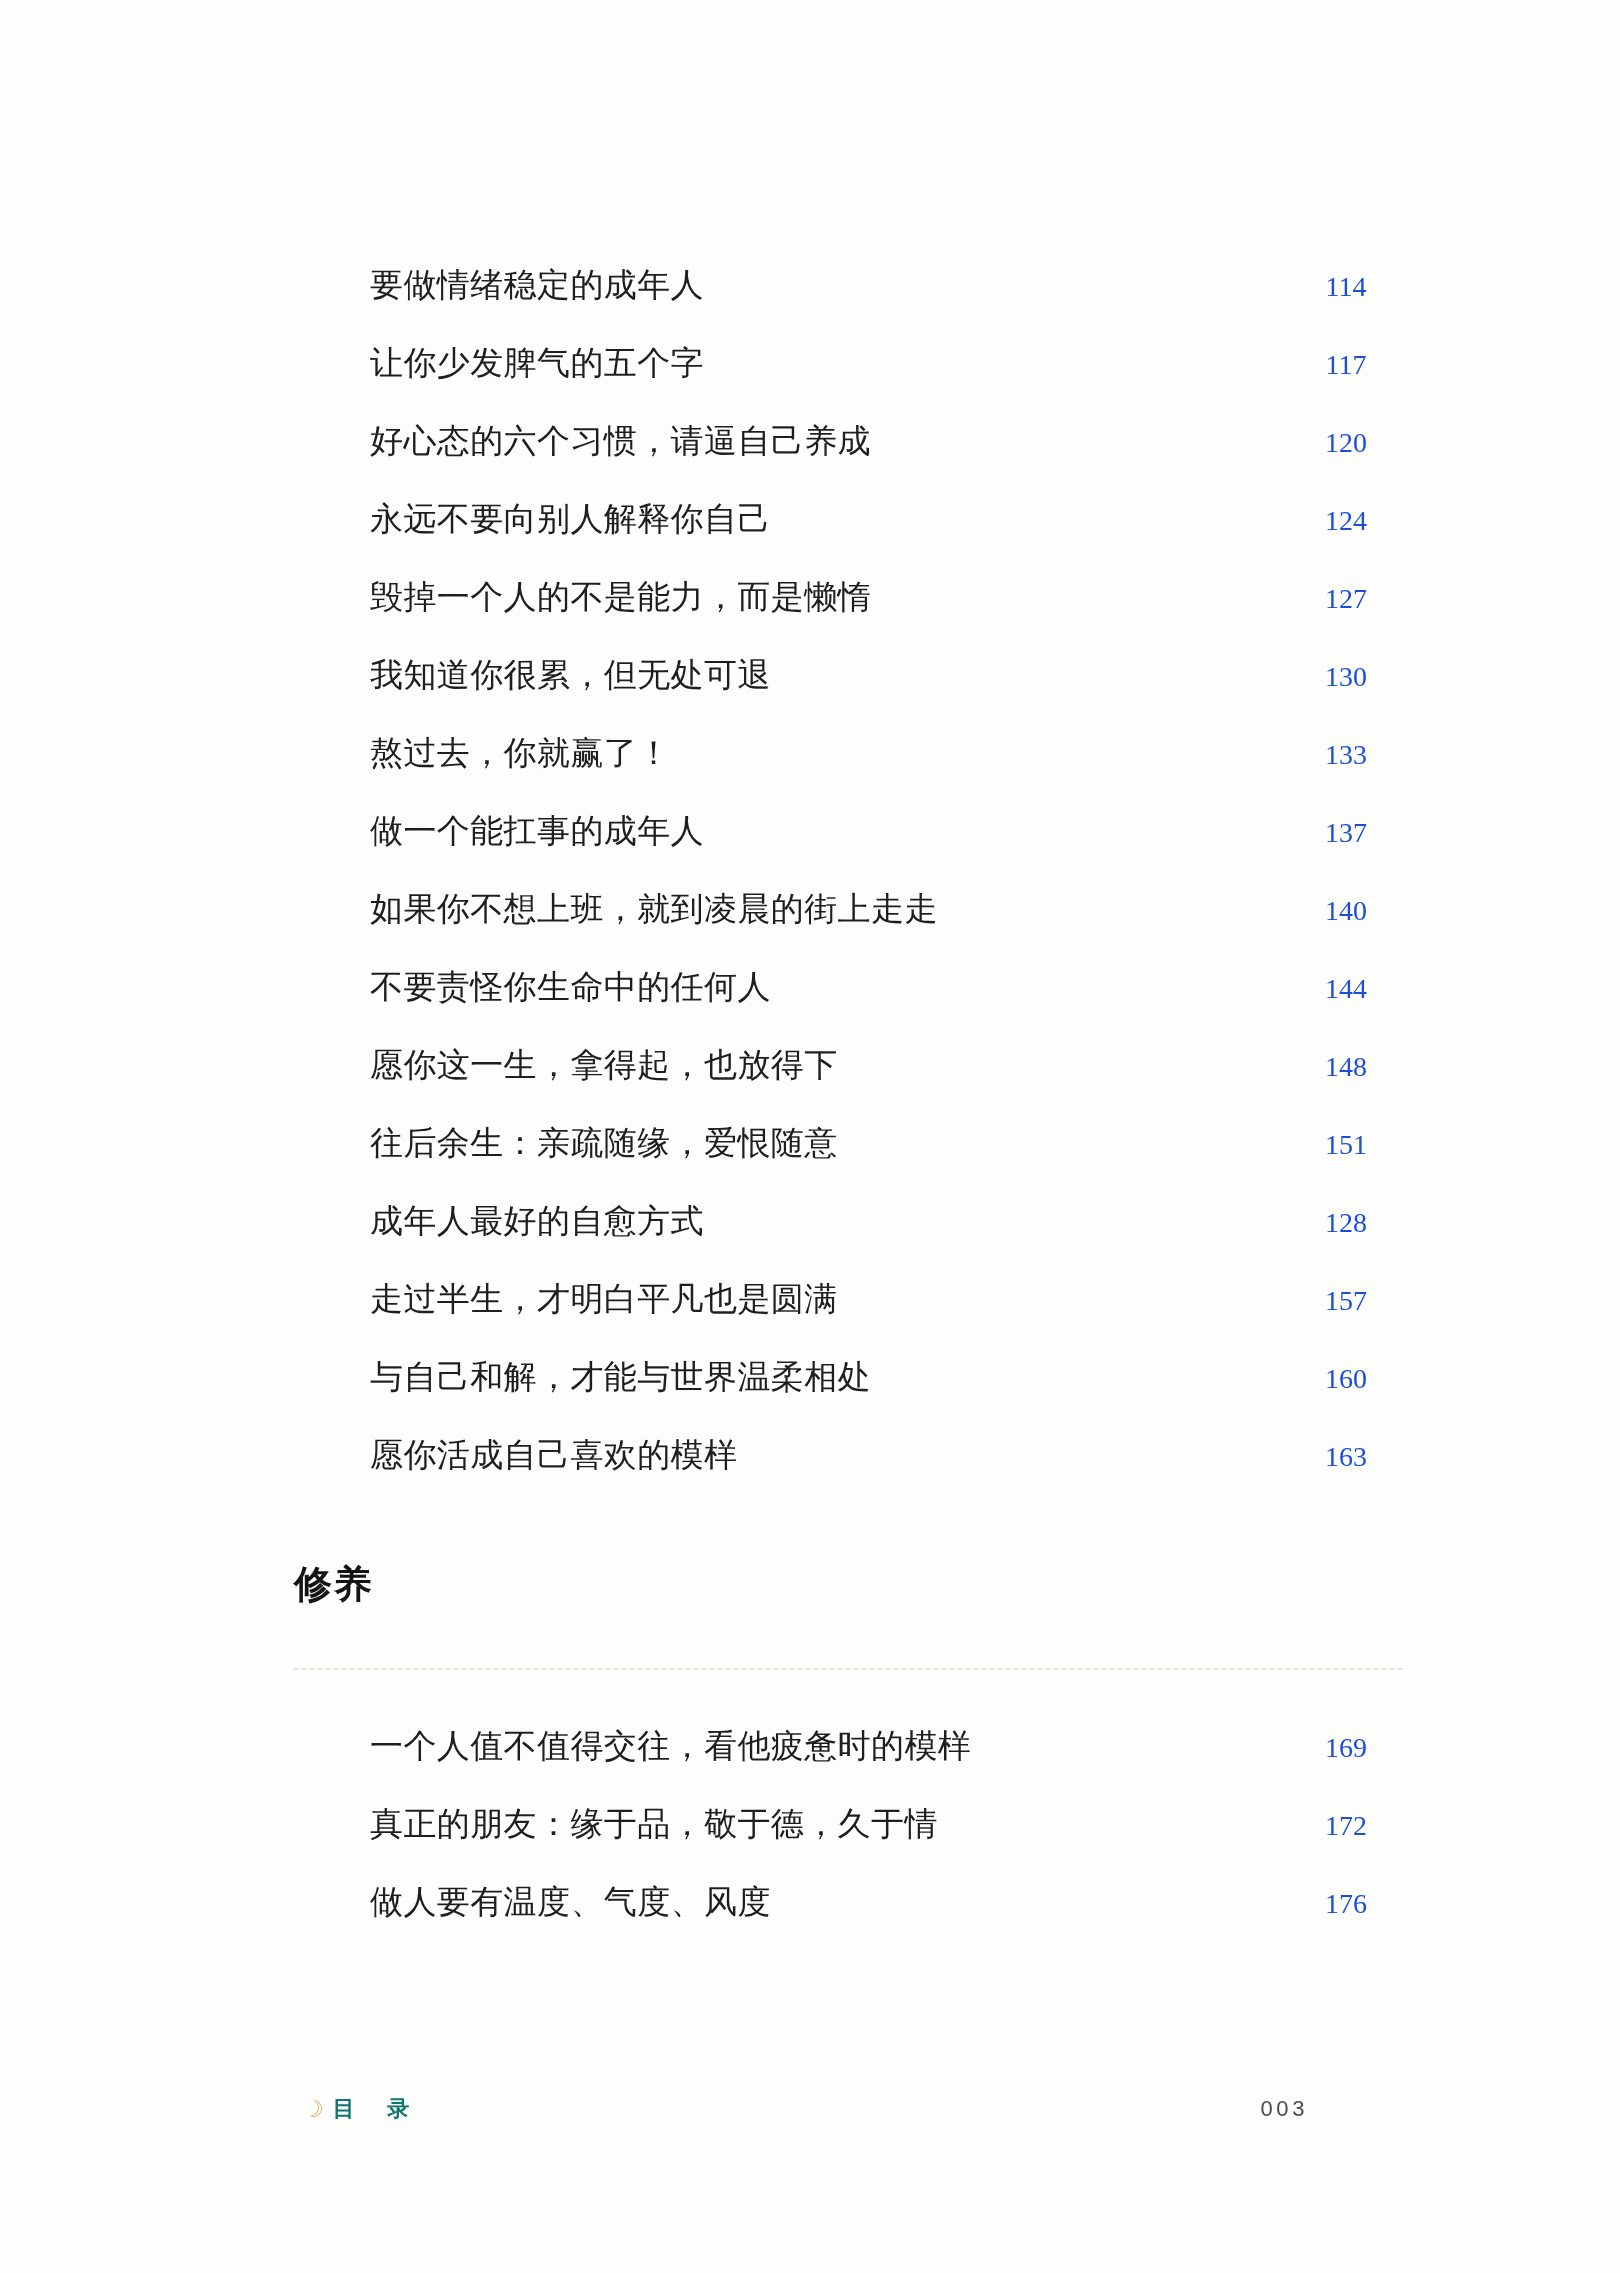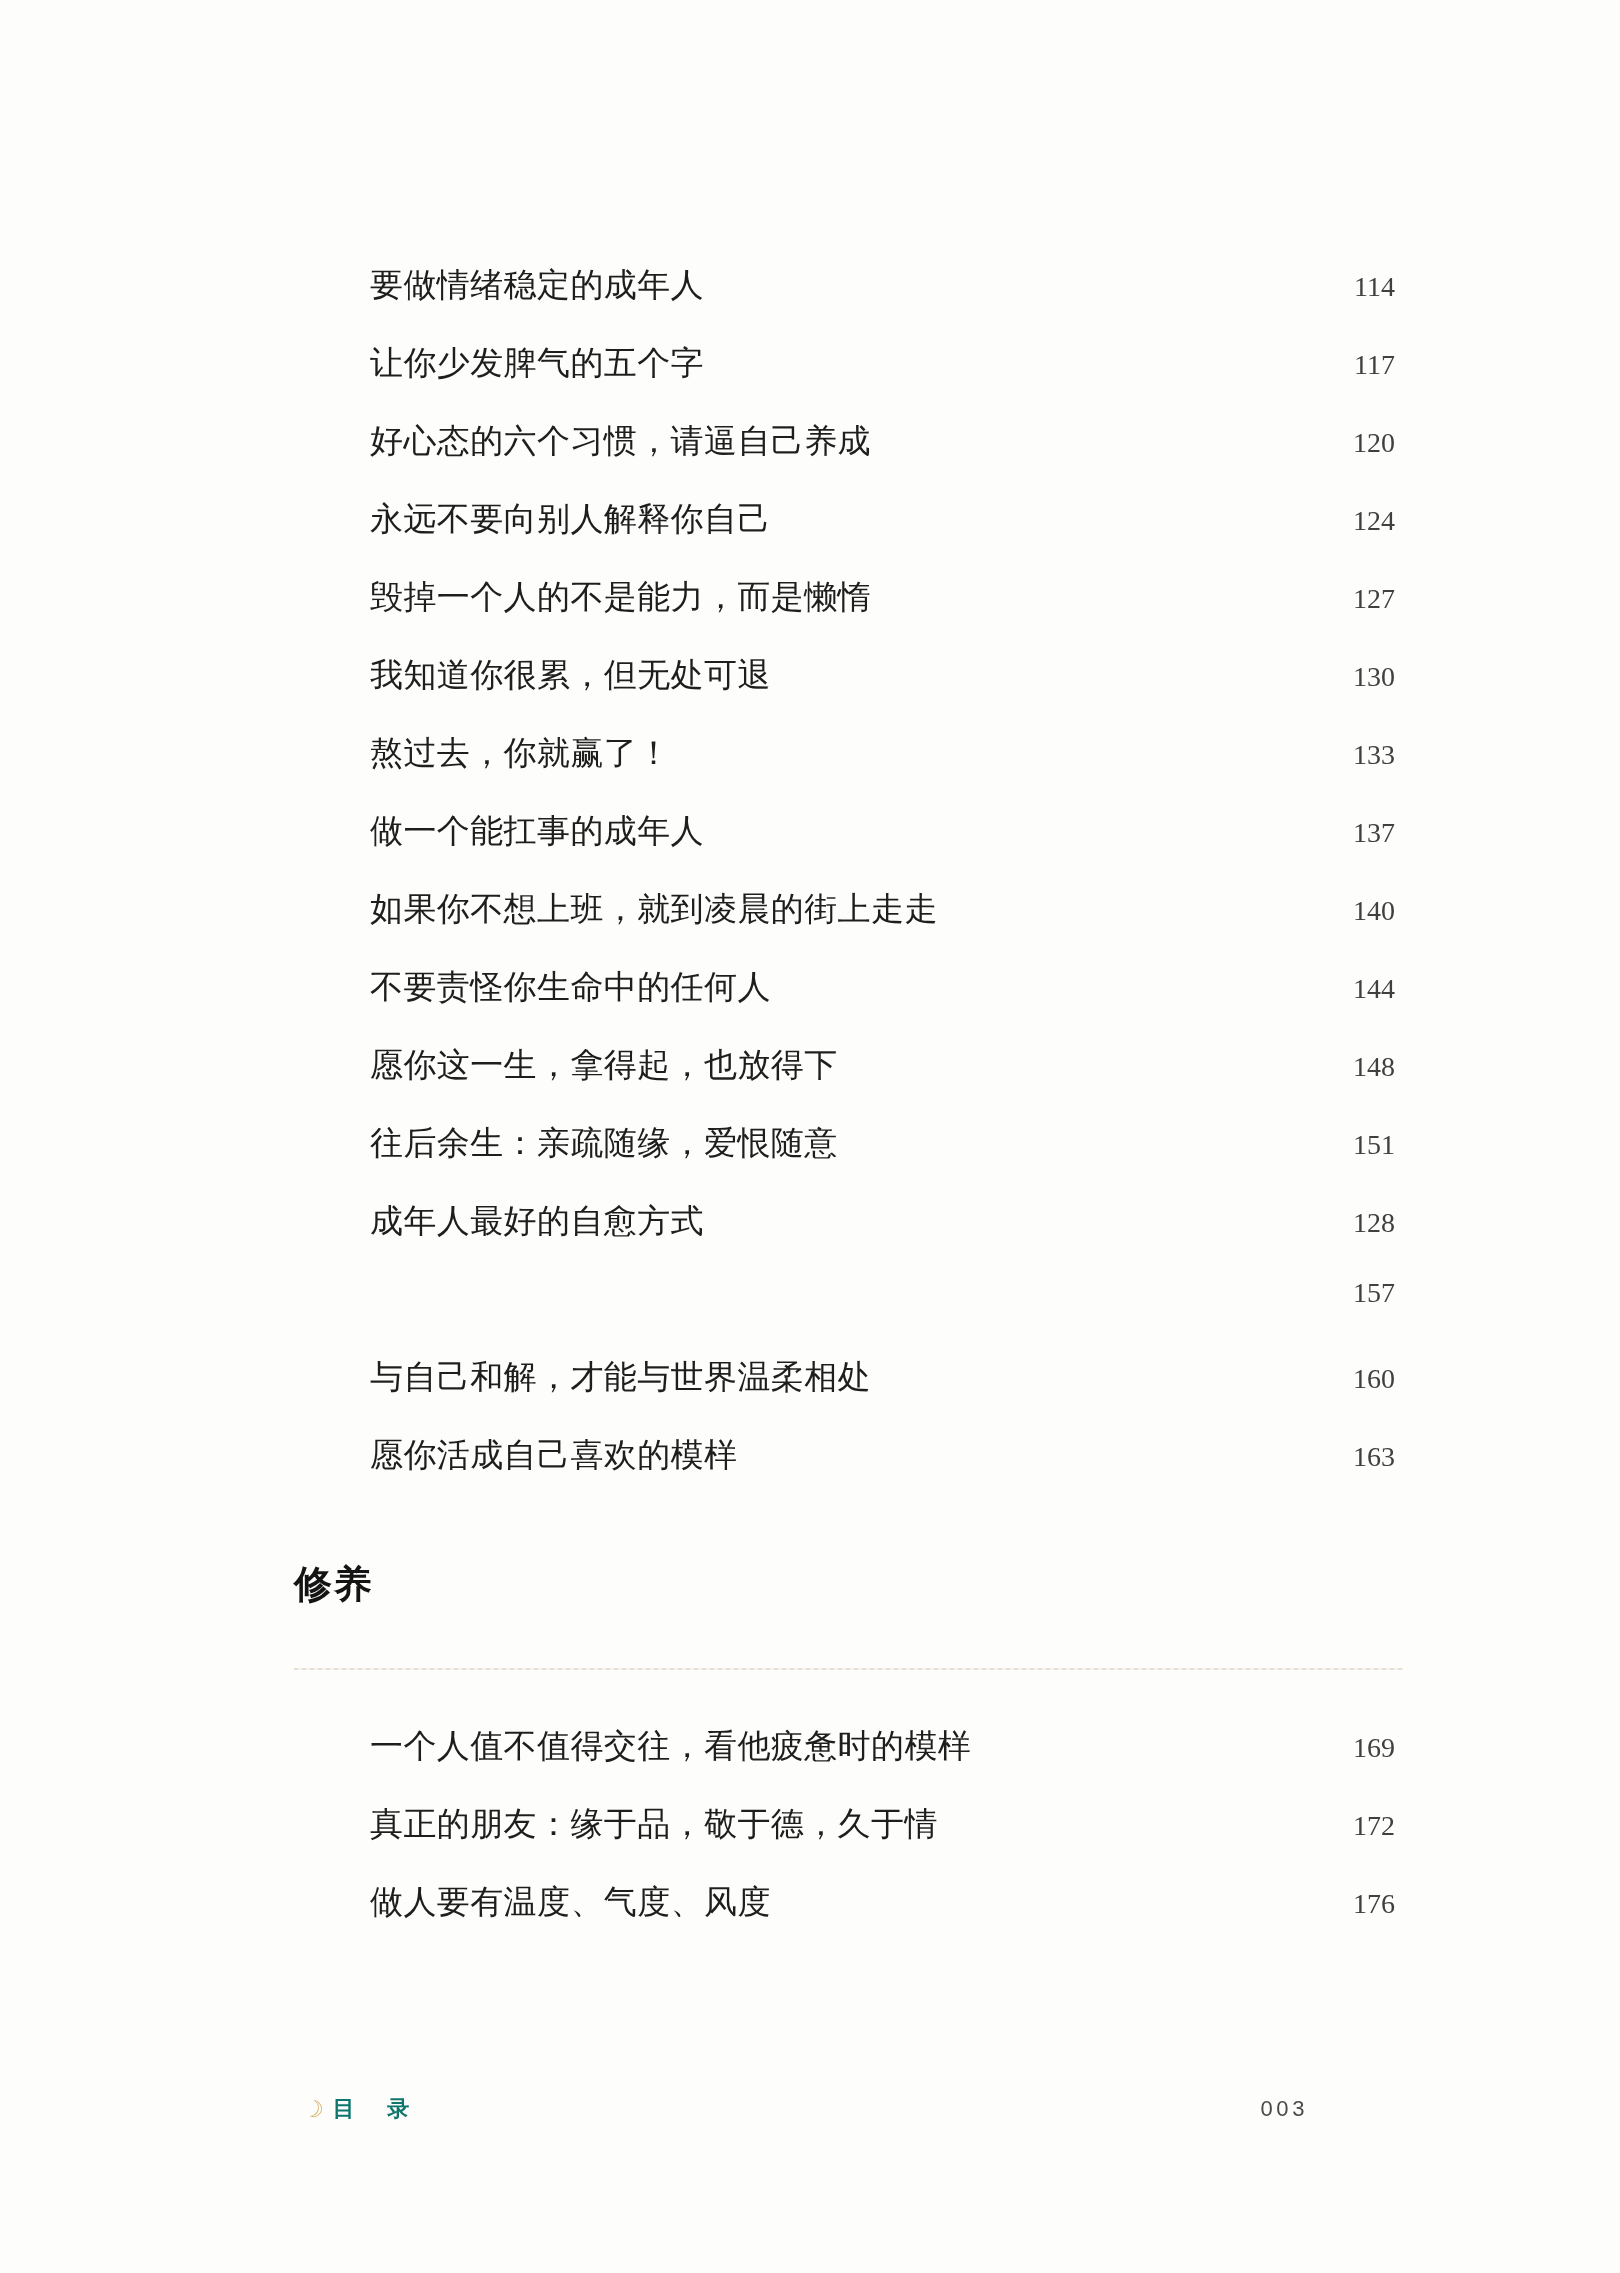--- a/index.html
+++ b/index.html
@@ -27,23 +27,23 @@
     padding: 0;
   }
   .toc-title {
     font-size: 33px;
     color: #1e1e1e;
     letter-spacing: 0.4px;
     white-space: nowrap;
   }
   .toc-page {
     font-size: 28px;
-    color: #404040;
+    color: #1d4ed8;
     font-family: "Liberation Serif", "DejaVu Serif", serif;
-    text-align: right;
+    text-align: center;
     white-space: nowrap;
   }
 
   
   #group-one {
     position: absolute;
     left: 370px;
     top: 263px;
     width: 1025px;
   }
@@ -195,20 +195,21 @@
           <span class="toc-title">往后余生：亲疏随缘，爱恨随意</span>
           <span class="spacer"></span>
           <span class="toc-page">151</span>
         </li>
         <li class="toc-entry">
           <span class="toc-title">成年人最好的自愈方式</span>
           <span class="spacer"></span>
           <span class="toc-page">128</span>
         </li>
         <li class="toc-entry">
+          <span class="toc-title">走过半生，才明白平凡也是圆满</span>
           <span class="spacer"></span>
           <span class="toc-page">157</span>
         </li>
         <li class="toc-entry">
           <span class="toc-title">与自己和解，才能与世界温柔相处</span>
           <span class="spacer"></span>
           <span class="toc-page">160</span>
         </li>
         <li class="toc-entry">
           <span class="toc-title">愿你活成自己喜欢的模样</span>

